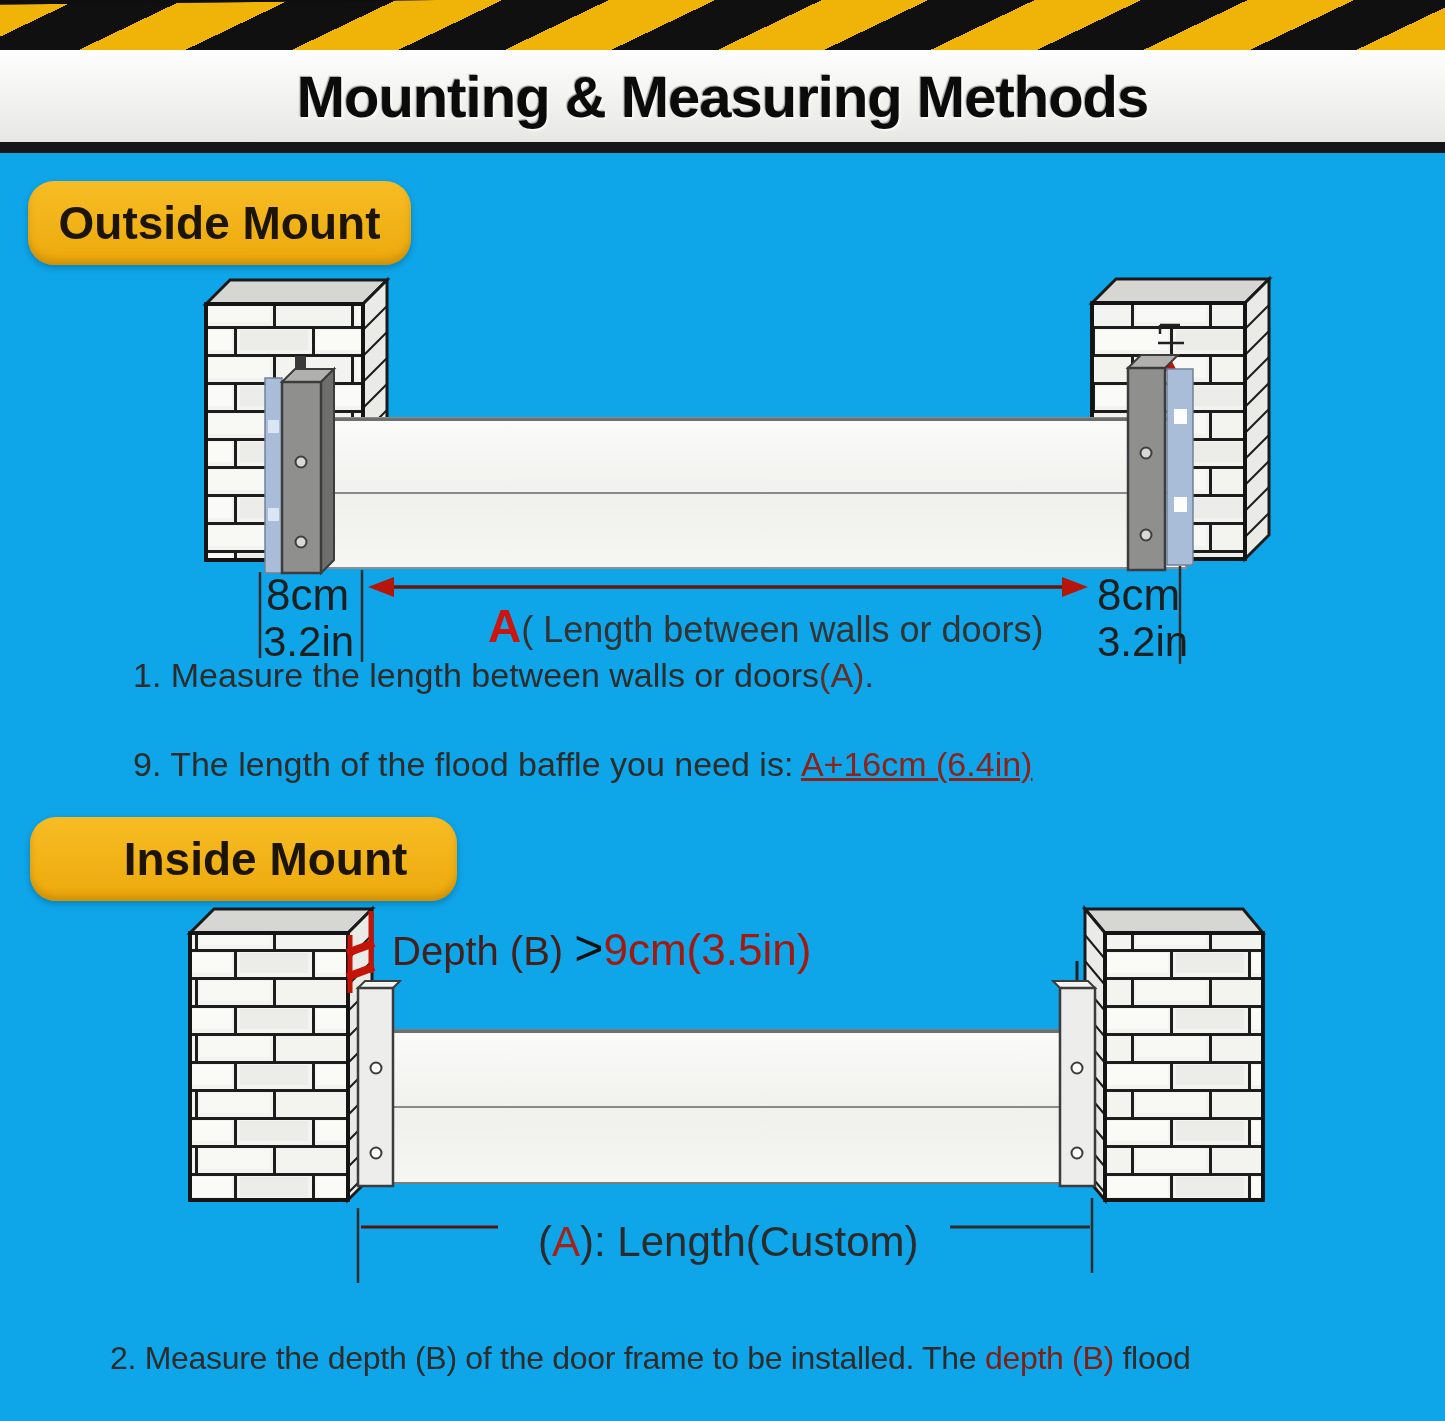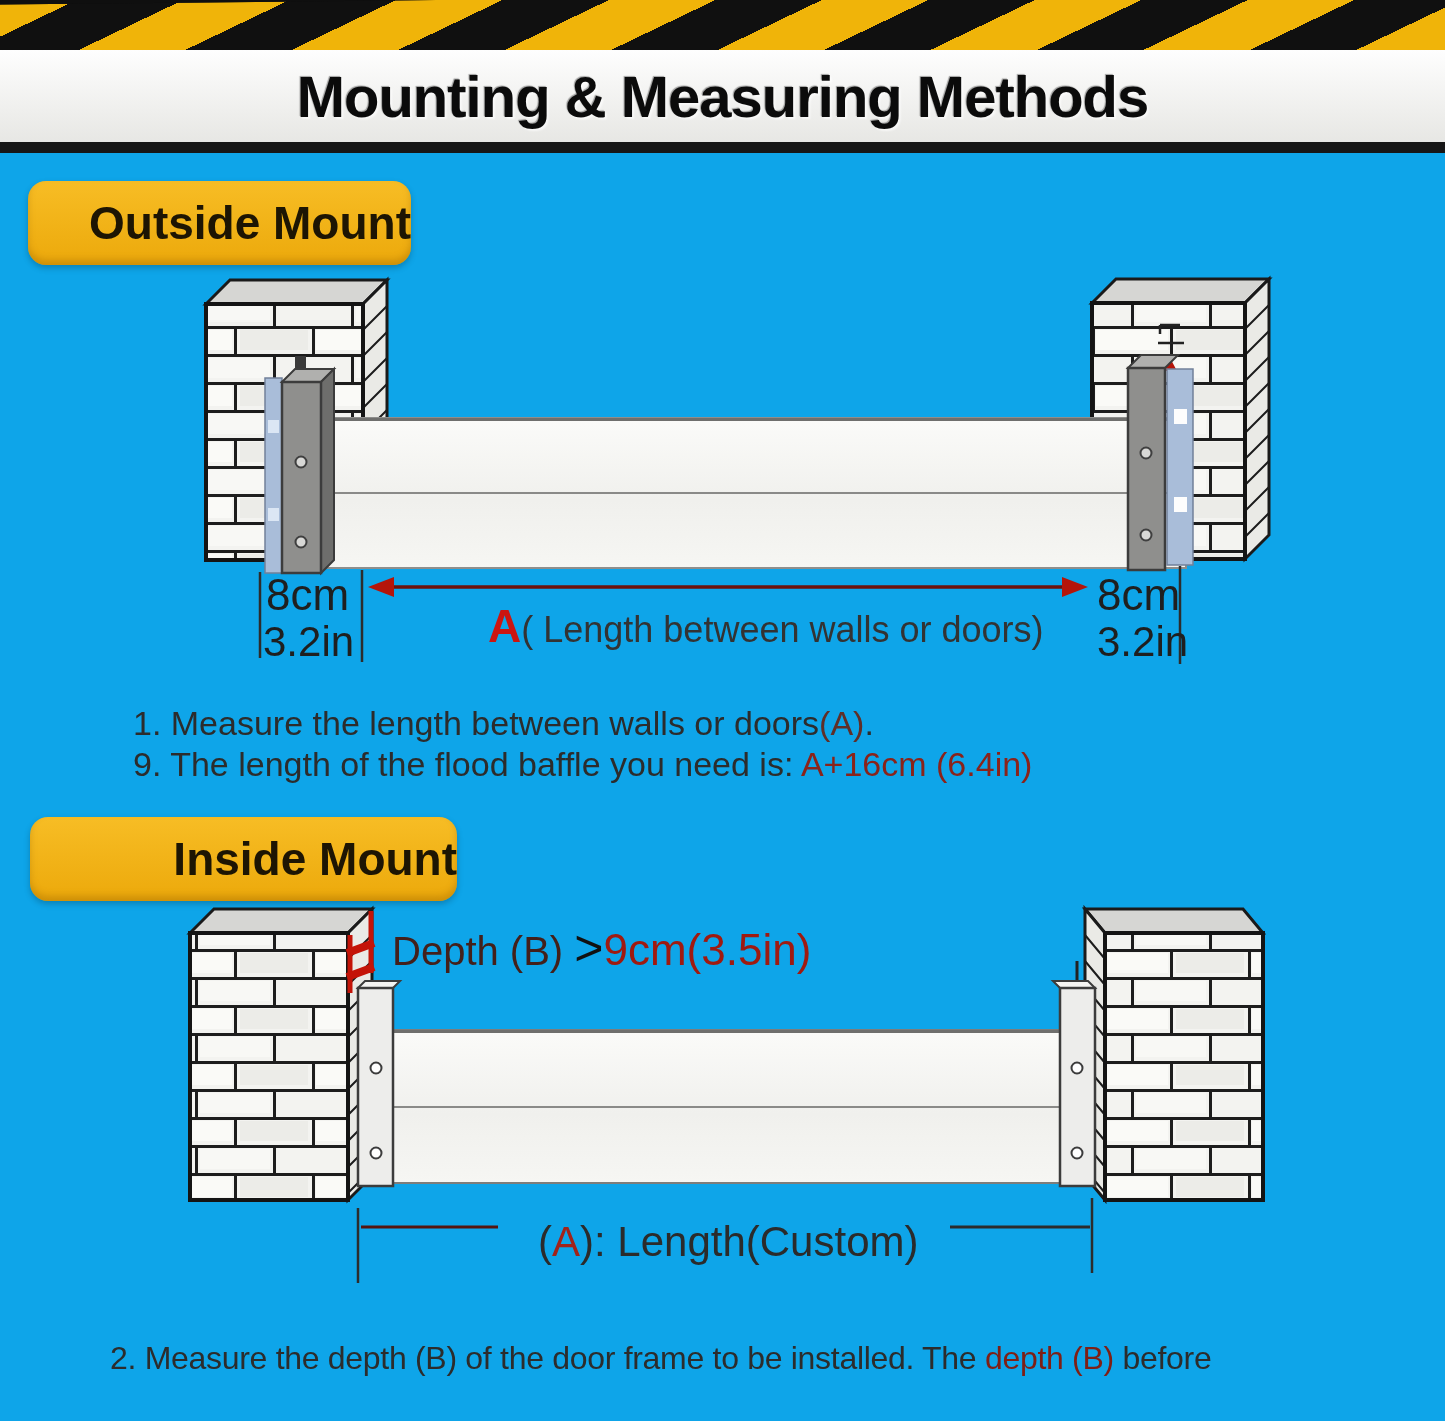--- a/index.html
+++ b/index.html
@@ -11,35 +11,35 @@
         transform:rotate(-0.6deg);
         background:repeating-linear-gradient(155deg,#f0b409 0 46px,#101010 46px 92px);
         border-top:9px solid #0f0f0f;}
   .title-band{position:absolute;top:50px;left:0;right:0;height:92px;
         background:linear-gradient(#fefefe,#e7e7e4);
         display:flex;align-items:center;justify-content:center;}
   .title-band .title{font-size:58px;font-weight:bold;color:#0b0b0b;letter-spacing:-1px;
         text-shadow:2px 2px 2px rgba(255,255,255,.65),-1px -1px 1px rgba(0,0,0,.35);}
   .black-bar{position:absolute;top:142px;left:0;right:0;height:11px;background:#161616;}
   
-  .badge{position:absolute;width:383px;height:84px;border-radius:18px;
+  .badge{position:absolute;width:383px;height:84px;border-radius:26px;
         background:linear-gradient(#f7bd25,#eca90b);
         box-shadow:0 3px 6px rgba(0,0,0,.22), inset 0 -5px 7px rgba(150,95,0,.35);
-        display:flex;align-items:center;justify-content:flex-end;
+        display:flex;align-items:center;justify-content:center;
         font-size:46px;font-weight:600;color:#1d1503;}
   .badge.outside{top:181px;left:28px;}
   .badge.inside{top:817px;left:30px;padding-left:44px;}
   
   .diagram{position:absolute;left:0;width:1445px;}
   svg text{font-family:"Liberation Sans",sans-serif;}
   
   .instr{position:absolute;font-size:34px;color:#2c2c2c;white-space:nowrap;}
   .instr.small{font-size:32px;letter-spacing:-0.3px;}
   .maroon-soft{color:#5f2f28;}
-  .red-val{color:#8a231a;}
+  .red-val{color:#8a231a;text-decoration:underline;}
   .maroon2{color:#7e1f15;}
 </style>
 </head>
 <body>
 
 <div class="page">
 
   <div class="tape-top"></div>
   <div class="tape"></div>
   <div class="title-band">
@@ -131,21 +131,21 @@
       <polygon points="1088,317 1062,307 1062,327" fill="#b5150a"></polygon>
     </g>
 
     <text x="266" y="340" font-size="44" fill="#1f1f1f">8cm</text>
     <text x="263" y="386" font-size="42" fill="#1f1f1f">3.2in</text>
     <text x="1097" y="340" font-size="44" fill="#1f1f1f">8cm</text>
     <text x="1097" y="386" font-size="42" fill="#1f1f1f">3.2in</text>
     <text x="488" y="372" font-size="36" fill="#333333"><tspan font-size="46" font-weight="bold" fill="#cc1510">A</tspan><tspan>( Length between walls or doors)</tspan></text>
   </svg>
 
-  <div class="instr" style="left:133px;top:704px;"><span>1. Measure the length between walls or doors</span><span class="maroon-soft">(A)</span><span>.</span></div>
+  <div class="instr" style="left:133px;top:656px;"><span>1. Measure the length between walls or doors</span><span class="maroon-soft">(A)</span><span>.</span></div>
   <div class="instr" style="left:133px;top:745px;"><span>9. The length of the flood baffle you need is: </span><span class="red-val">A+16cm (6.4in)</span></div>
 
   <svg class="diagram" style="top:893px;height:400px;" viewBox="0 0 1445 400">
 
     <g>
       <polygon points="190,40 214,16 372,16 348,40" fill="#d6d6d3" stroke="#1a1a1a" stroke-width="3"></polygon>
       <polygon points="348,40 372,16 372,283 348,307" fill="#eaeae6" stroke="#1a1a1a" stroke-width="3"></polygon>
       <path d="M348,66 L372,42 M348,92 L372,68 M348,118 L372,94 M348,144 L372,120 M348,170 L372,146 M348,196 L372,172 M348,222 L372,198 M348,248 L372,224 M348,274 L372,250 M348,300 L372,276" stroke="#1c1c1c" stroke-width="2"></path>
       <rect x="190" y="40" width="158" height="267" fill="url(#brickP)" stroke="#141414" stroke-width="4"></rect>
     </g>
@@ -190,15 +190,15 @@
       <line x1="1092" y1="305" x2="1092" y2="380" stroke="#2c2c2c" stroke-width="2.5"></line>
       <line x1="361" y1="334" x2="498" y2="334" stroke="#56140e" stroke-width="3"></line>
       <line x1="950" y1="334" x2="1090" y2="334" stroke="#2c2c2c" stroke-width="3"></line>
     </g>
 
     <text x="392" y="72"><tspan font-size="40" fill="#43201b">Depth (B)&nbsp;</tspan><tspan font-size="50" fill="#111111">&gt;</tspan><tspan font-size="44" fill="#a01a10">9cm(3.5in)</tspan></text>
 
     <text x="538" y="363" font-size="42" fill="#2b2b2b"><tspan>(</tspan><tspan fill="#a1231a">A</tspan><tspan>): Length(Custom)</tspan></text>
   </svg>
 
-  <div class="instr small" style="left:110px;top:1340px;"><span>2. Measure the depth (B) of the door frame to be installed. The </span><span class="maroon2">depth (B)</span><span> before</span></div>
+  <div class="instr small" style="left:110px;top:1340px;"><span>2. Measure the depth (B) of the door frame to be installed. The </span><span class="maroon2">depth (B)</span><span> flood</span></div>
 
 </div>
 
 </body></html>

